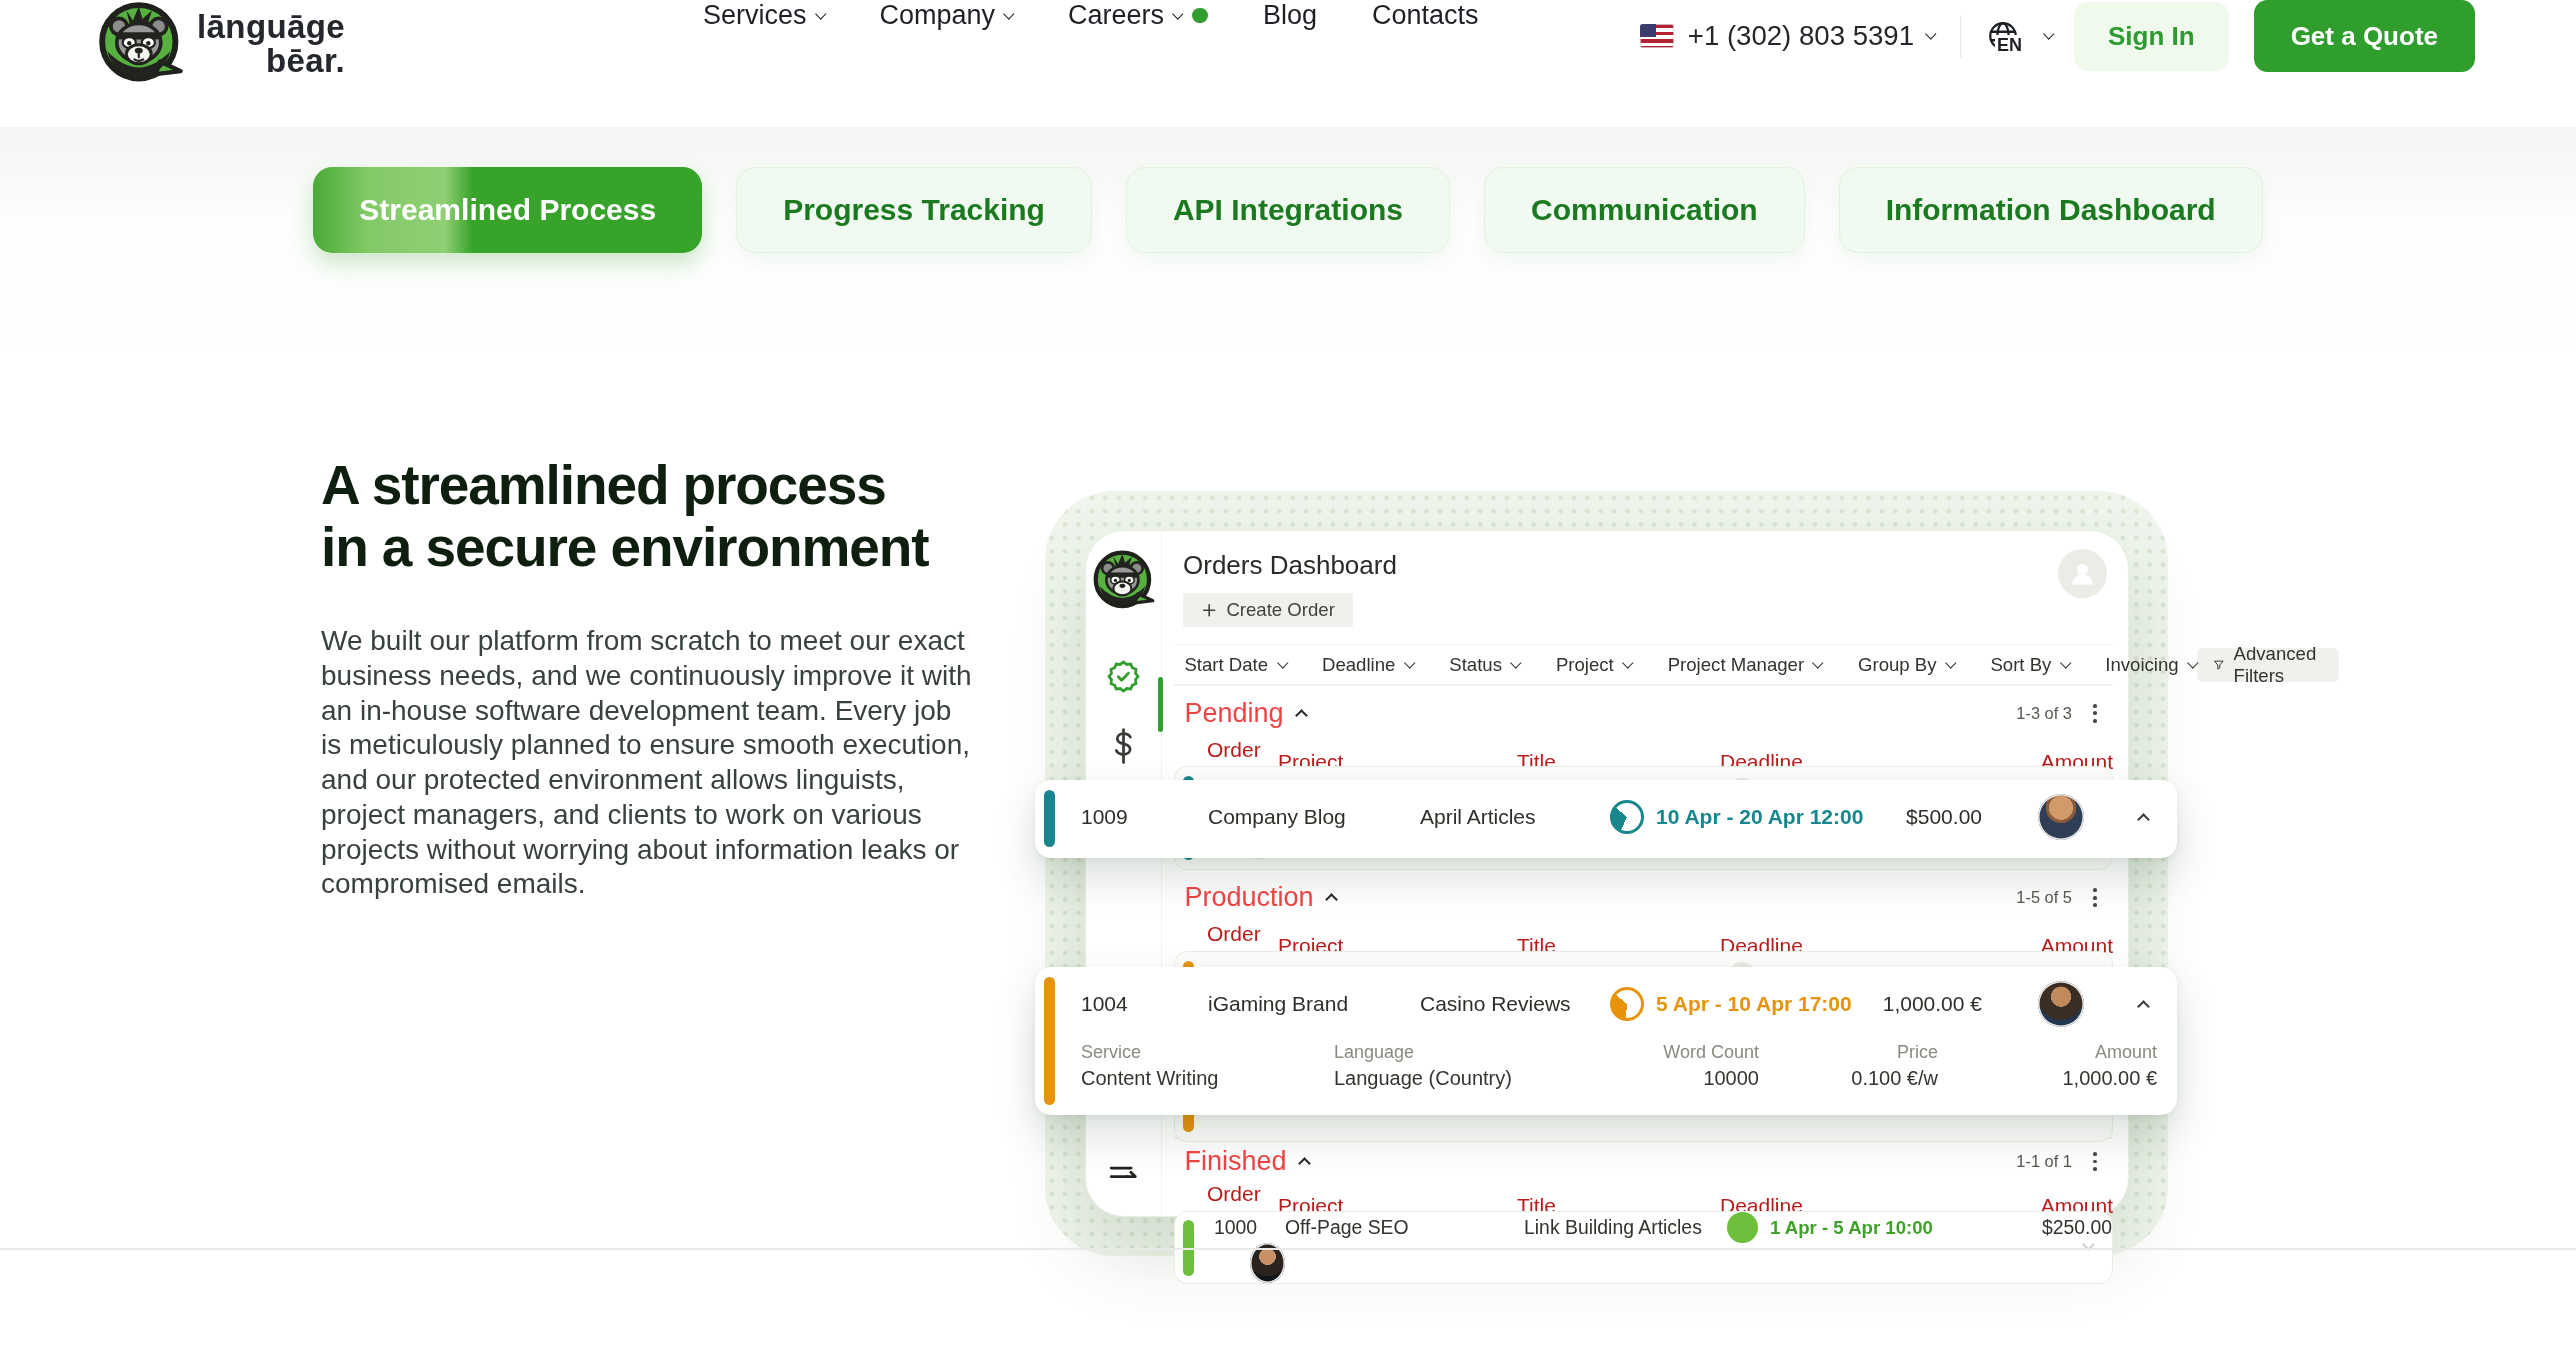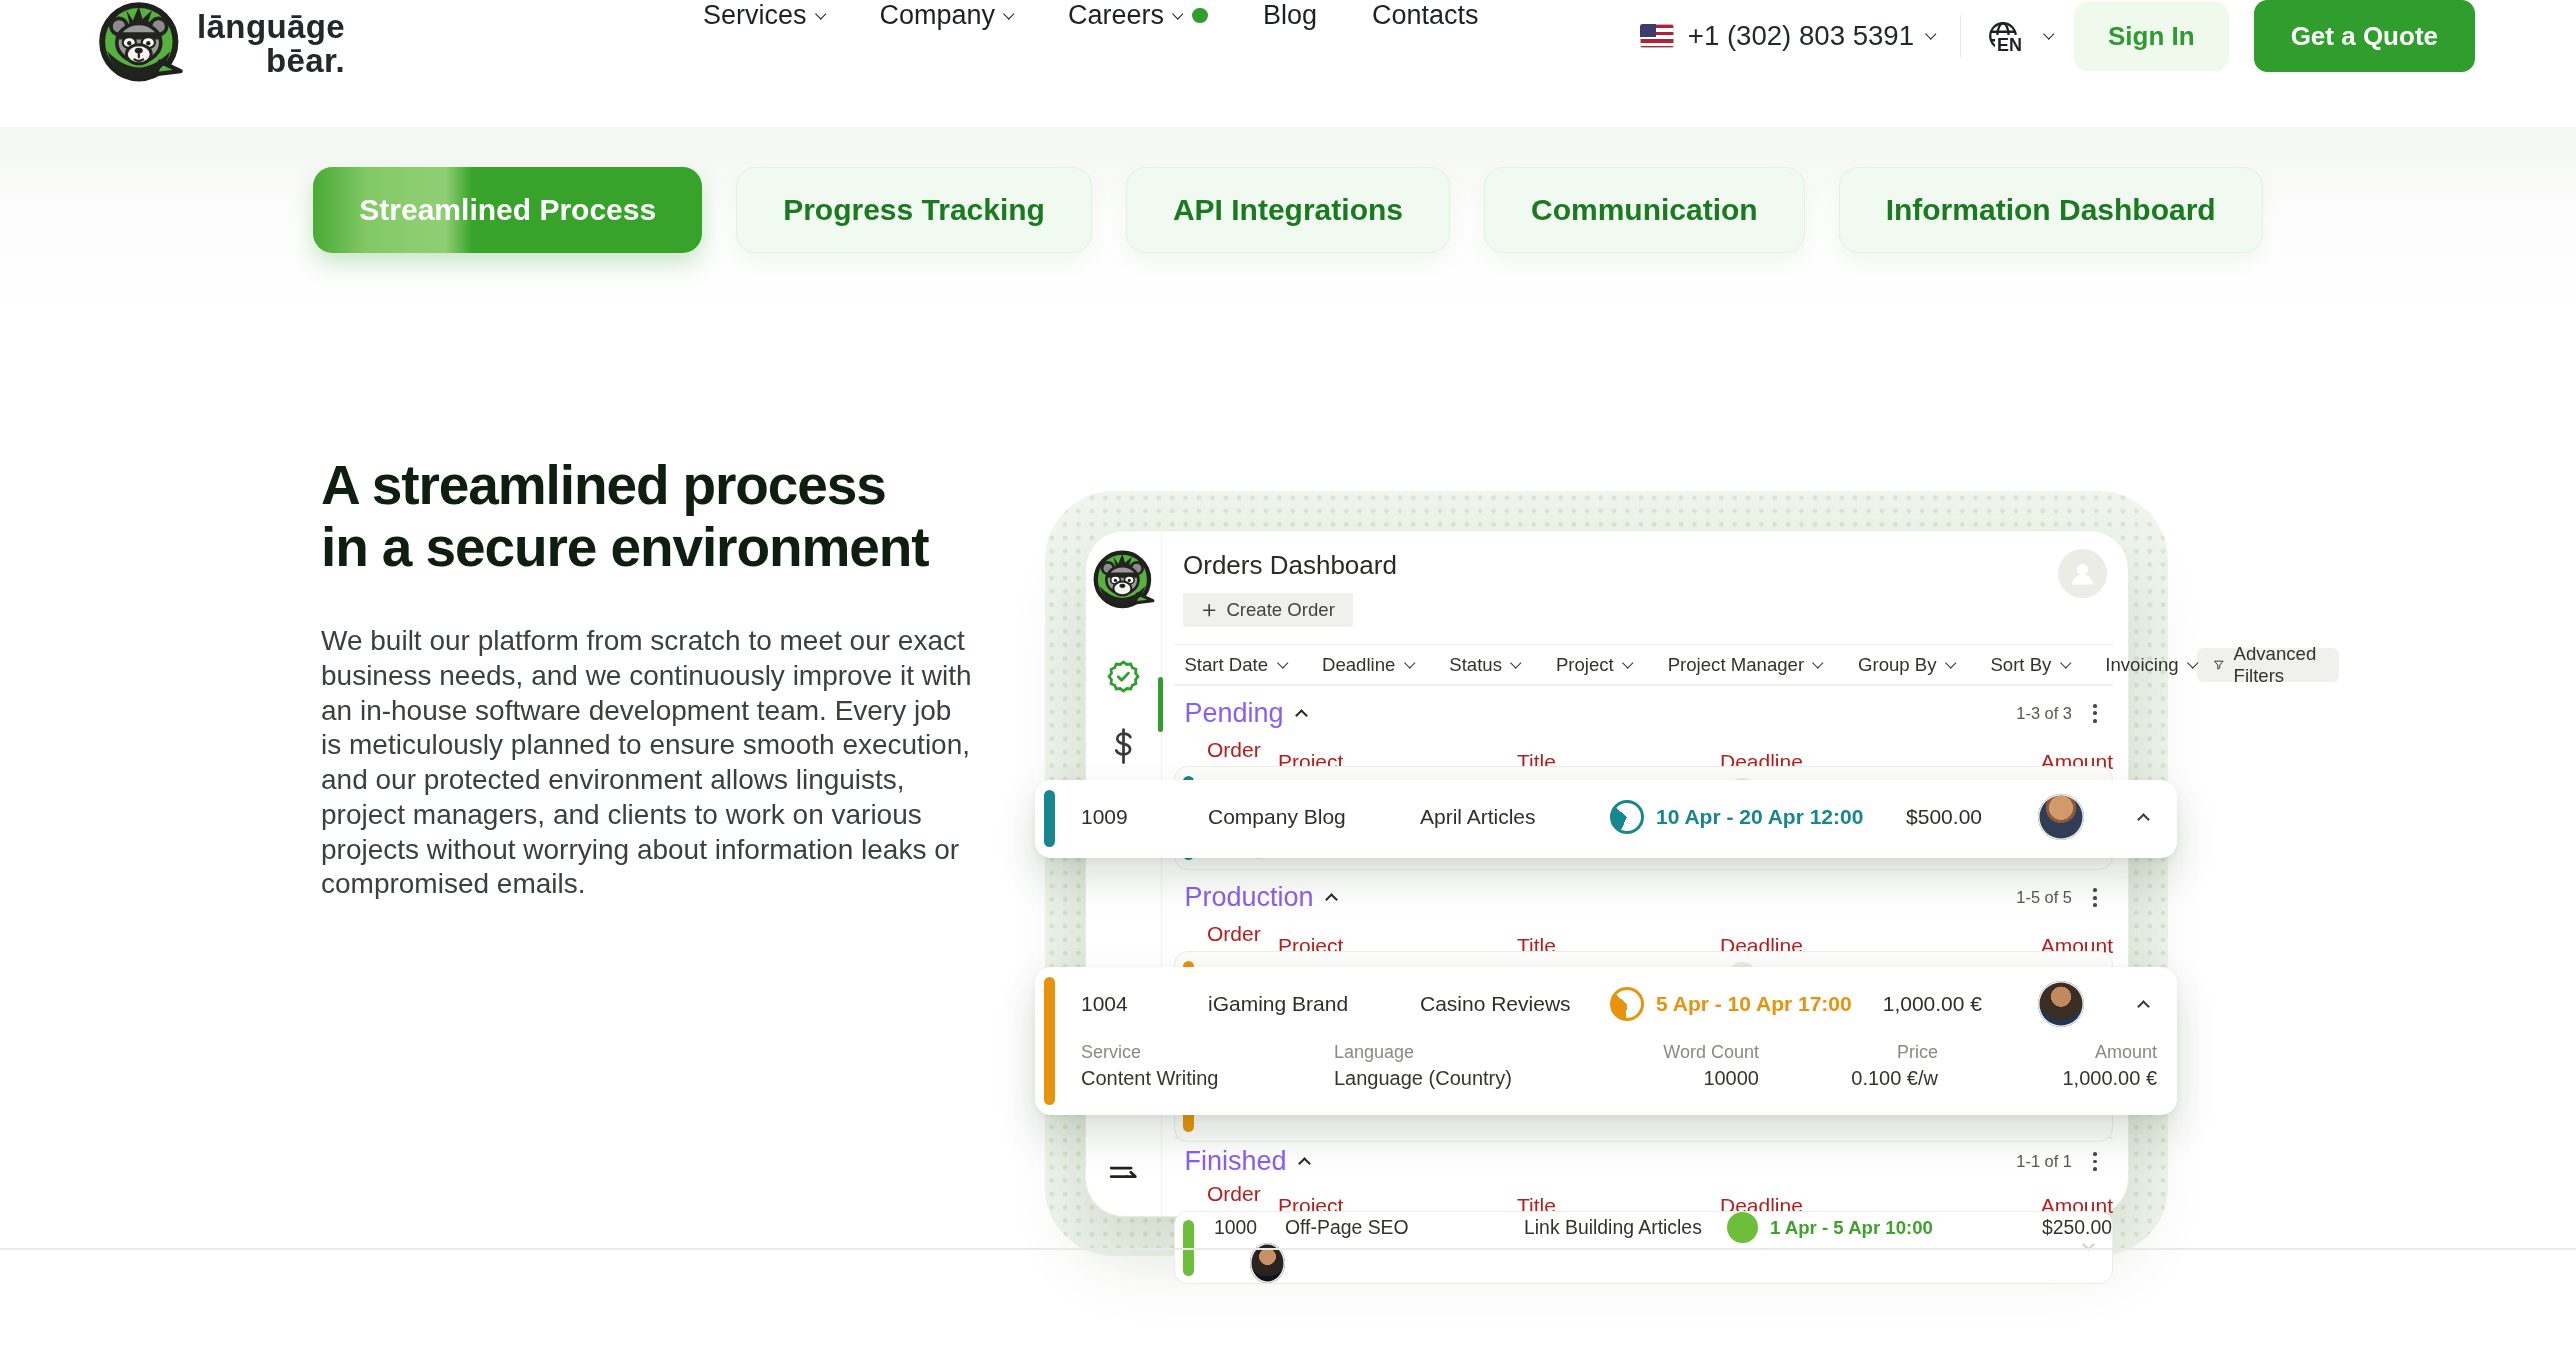--- a/index.html
+++ b/index.html
@@ -71,21 +71,21 @@
     font-size:18.6px; display:inline-flex; align-items:center; gap:9px; cursor:pointer; }
   .hdiv { height:1.5px; background:#F0F0ED; margin-top:16.4px; }
 
   .filters { height:39px; display:flex; align-items:center; padding:0 6px 0 10.4px; font-size:18.6px; color:#2E2E29; }
   .f-item { display:flex; align-items:center; gap:10.4px; cursor:pointer; white-space:nowrap; color:#33332e; }
   .f-sep { width:1.5px; height:25px; background:#E8E8E4; margin:0 18px; }
   .adv-pill { margin-left:auto; height:34px; padding:0 16.4px; background:#F0F0ED; border-radius:6px;
     display:flex; align-items:center; gap:9px; font-size:18.6px; color:#33332e; cursor:pointer; }
 
   .sec-head { display:flex; align-items:center; margin-top:12px; padding:0 10.4px; }
-  .sec-title { font-size:27px; font-weight:500; color:#8b5cf6; display:flex; align-items:center; gap:13.4px; cursor:pointer; }
+  .sec-title { font-size:27px; font-weight:500; color:#ef4444; display:flex; align-items:center; gap:13.4px; cursor:pointer; }
   .sec-title .chev { border-width:2.2px; color:#2b2b26; }
   .sec-right { margin-left:auto; display:flex; align-items:center; gap:15px; }
   .sec-range { font-size:16.4px; color:#57564f; }
   .kebab { display:flex; flex-direction:column; gap:3.7px; padding:3px 6px; cursor:pointer; }
   .kebab i { width:3.7px; height:3.7px; border-radius:50%; background:#4a4a44; }
 
   .cols-grid { display:grid; grid-template-columns:71px 239px 203px 263px 1fr; align-items:center; }
   .col-labels { margin-top:9px; padding-left:33px; font-size:21px; color:#b91c1c; height:22.4px; }
   .col-labels .c-amount { text-align:right; }
   .col-labels .c-manager { padding-left:27px; }

